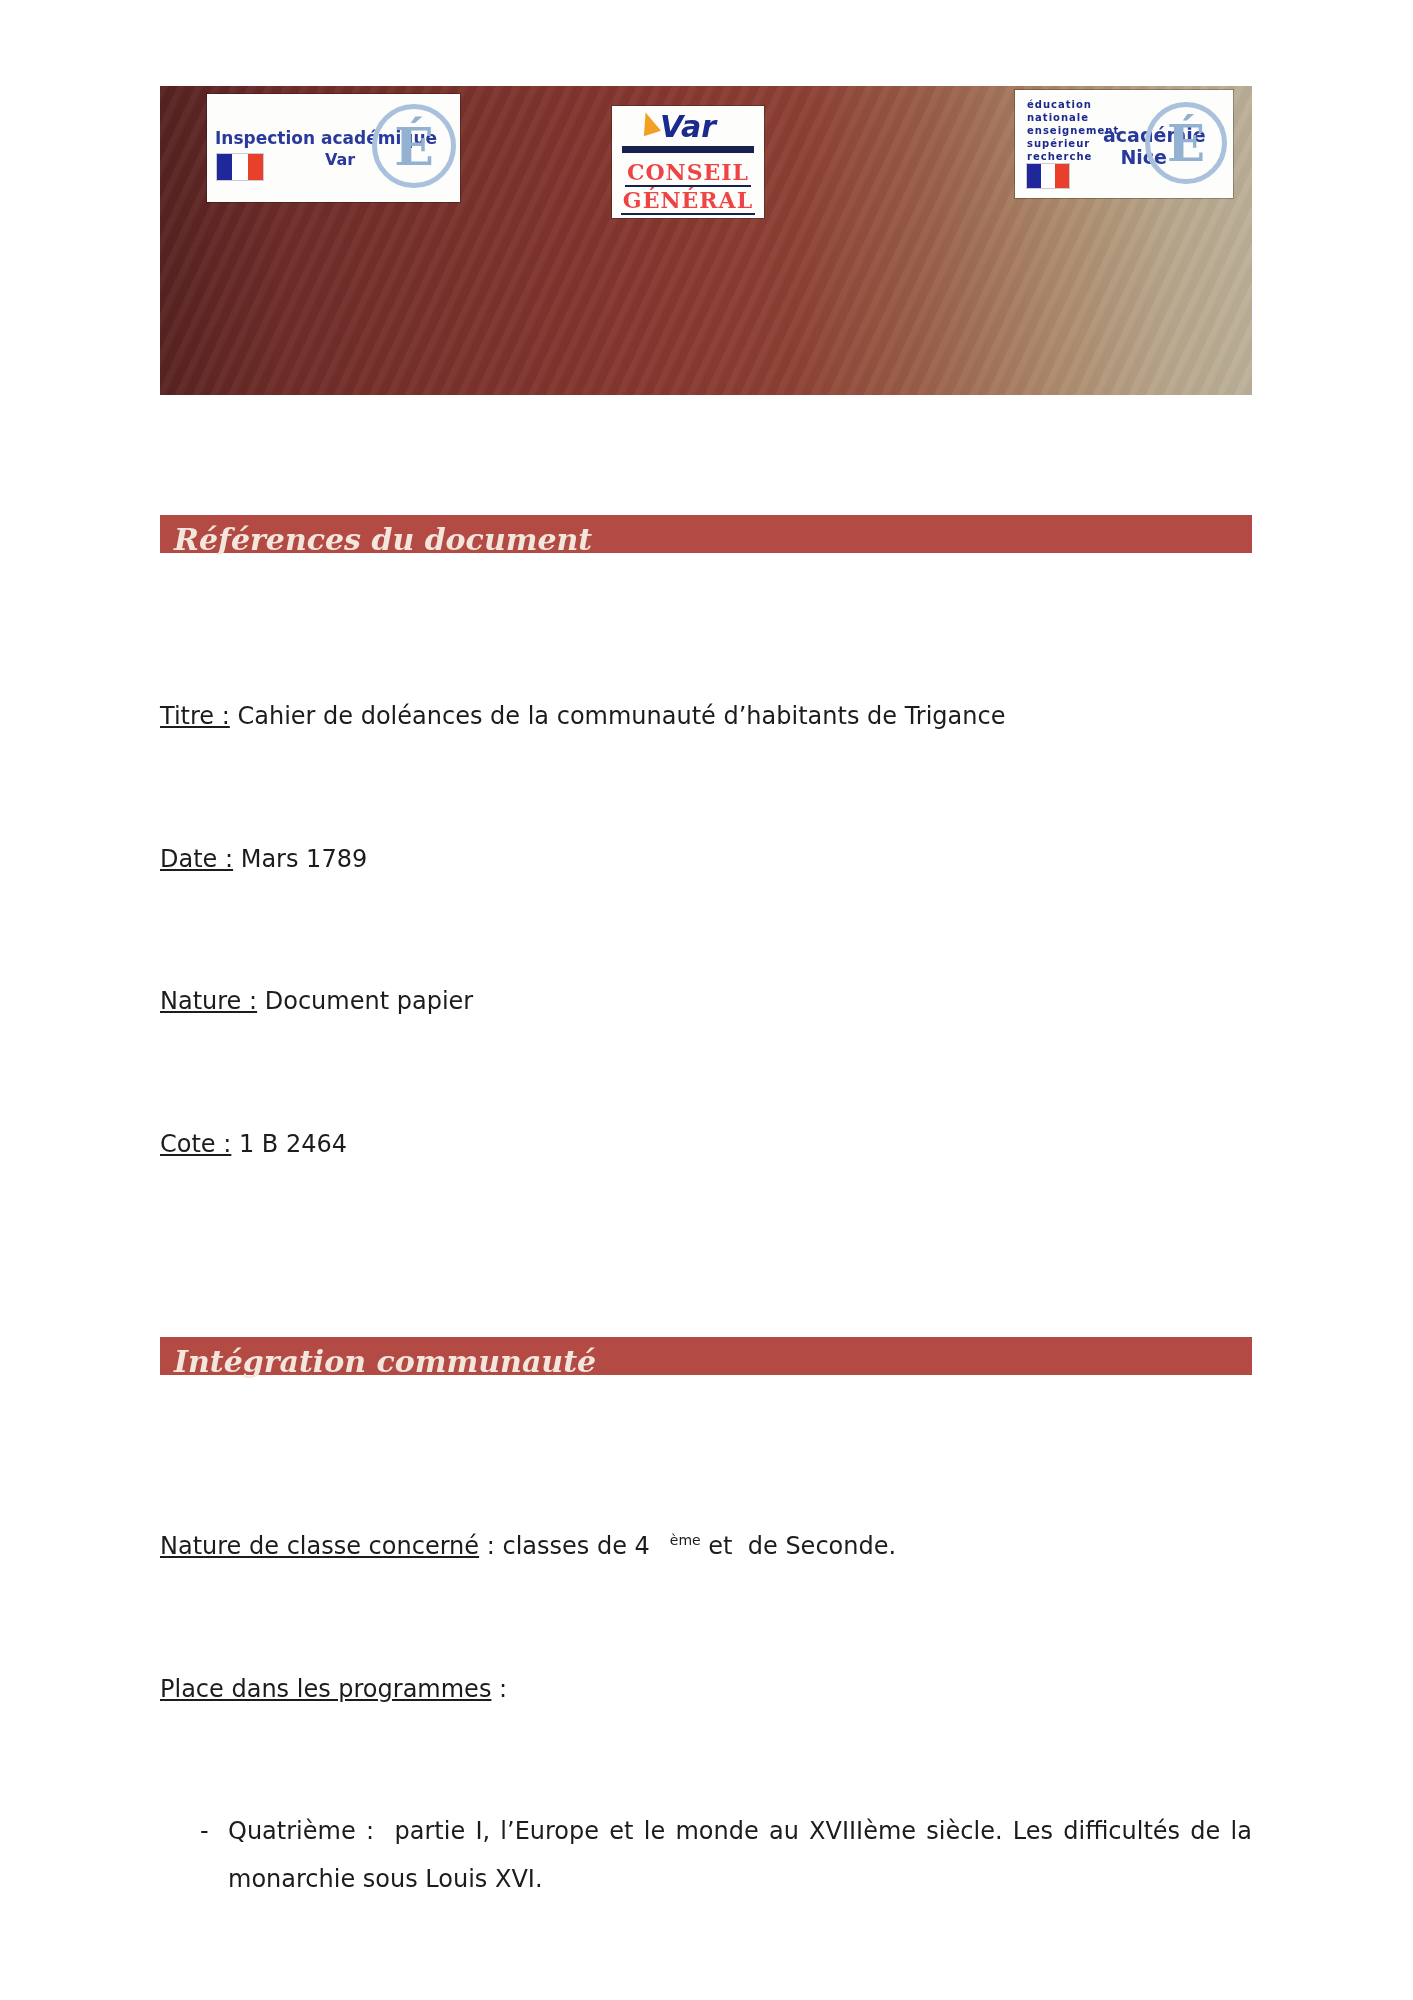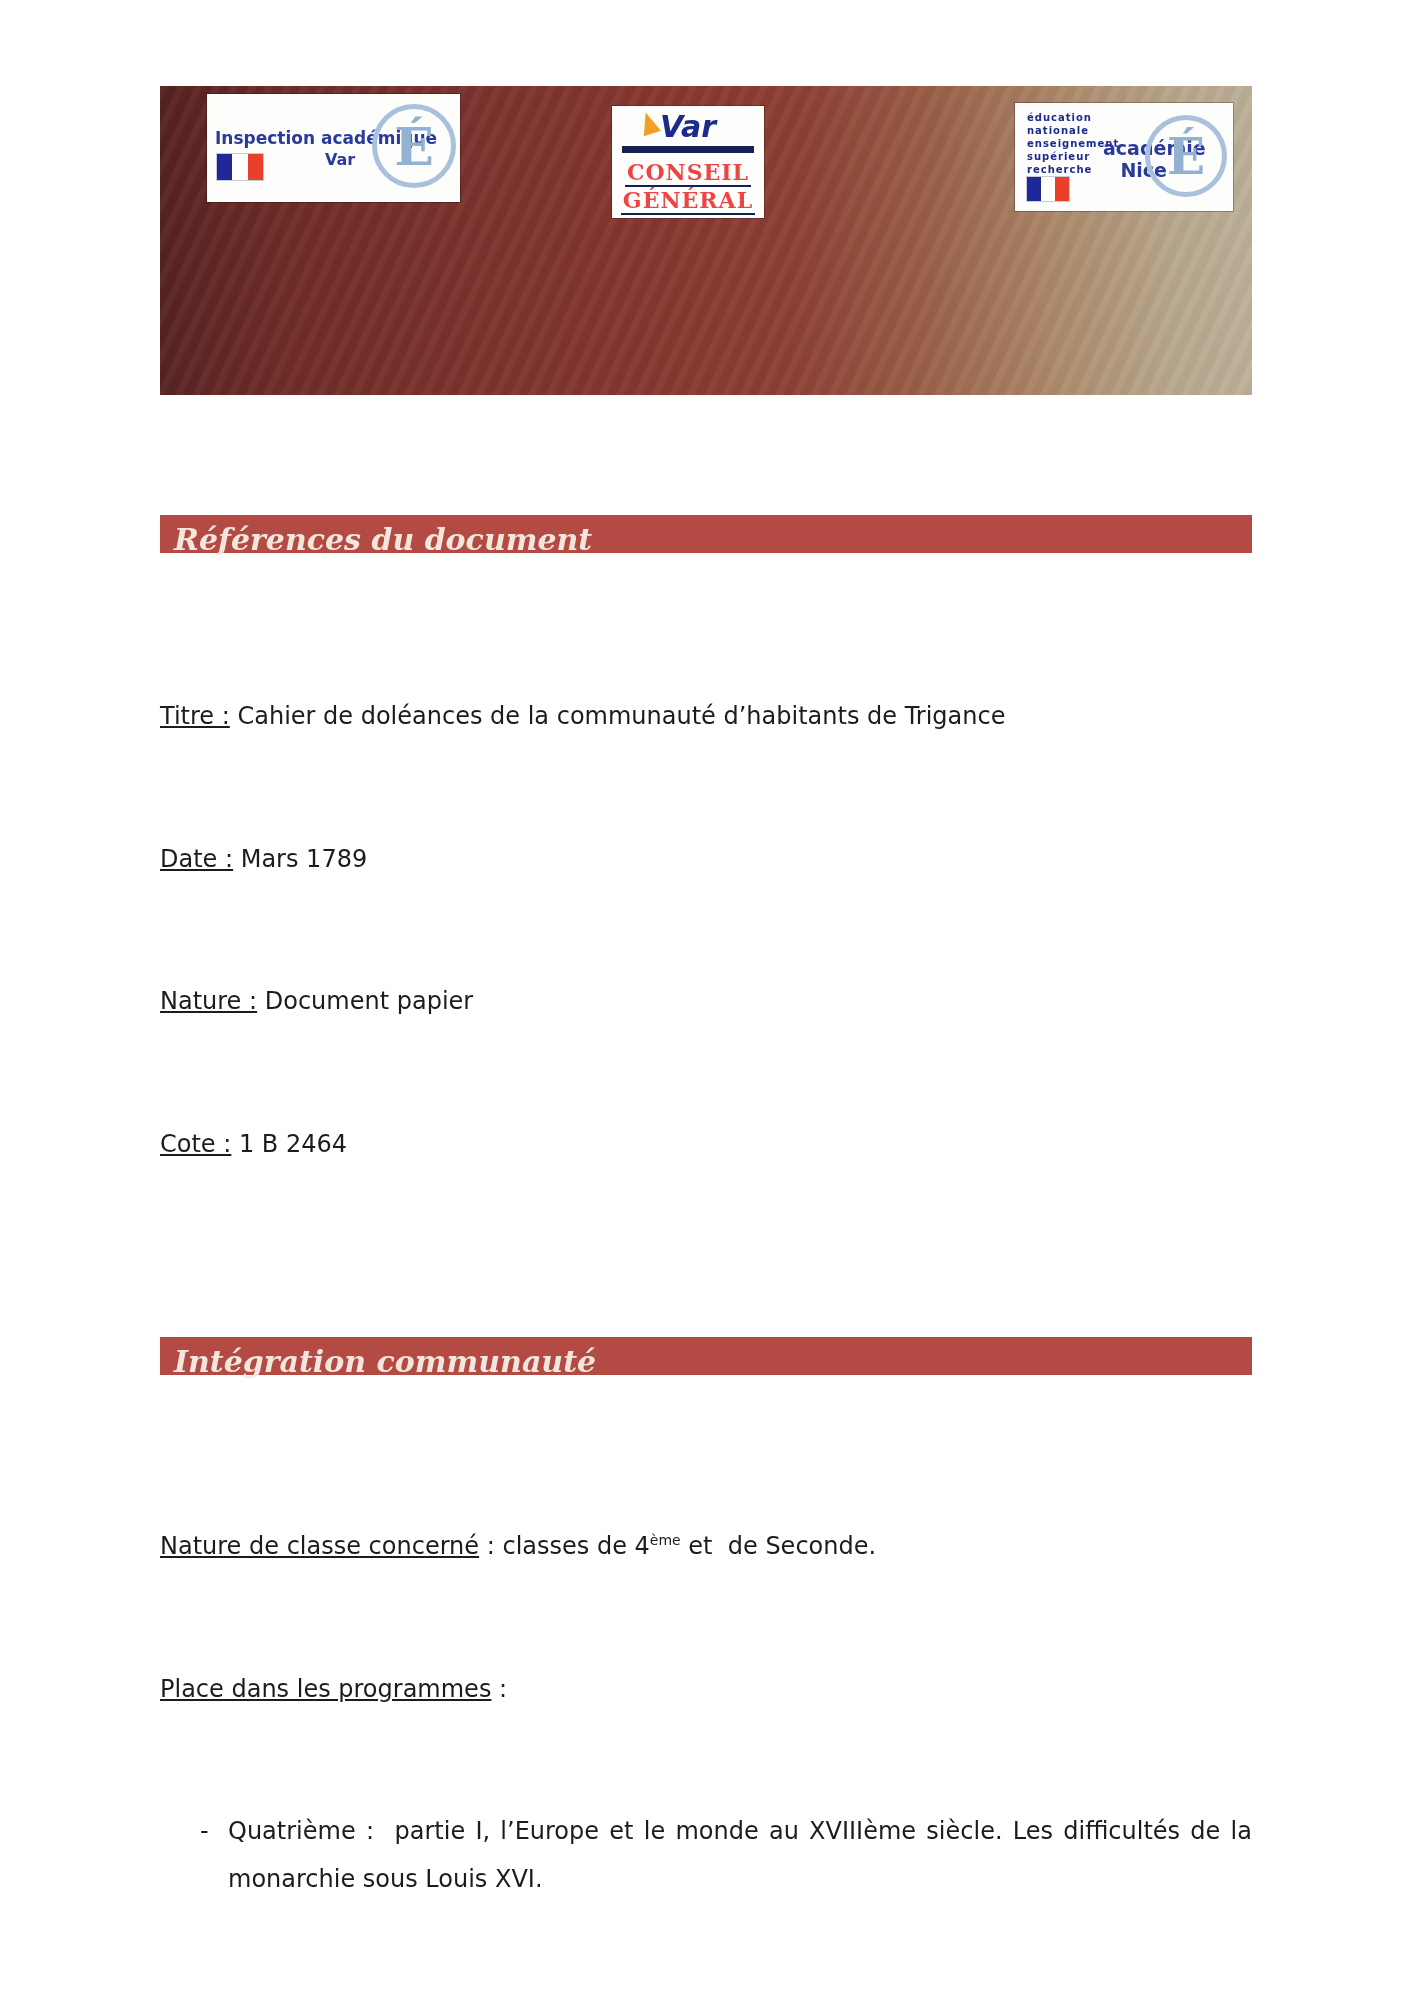--- a/index.html
+++ b/index.html
@@ -43,41 +43,41 @@
   .logo-cg{left:452px;top:20px;width:152px;height:112px;text-align:center;}
   .cg-var{position:relative;font-size:30px;font-weight:bold;font-style:italic;color:#1b2a8c;line-height:34px;margin-top:4px;}
   .cg-flame{
     position:absolute;left:28px;top:2px;width:0;height:0;
     border-left:9px solid transparent;border-right:9px solid transparent;border-bottom:22px solid #f0a022;
     transform:rotate(-18deg);
   }
   .cg-bar{height:7px;background:#17204e;margin:2px 10px 6px 10px;}
   .cg-word{font-family:"DejaVu Serif",serif;color:#ef4444;font-weight:bold;font-size:22px;letter-spacing:1px;line-height:26px;border-bottom:2px solid #17204e;display:inline-block;padding:0 2px;}
   
-  .logo-acad{left:855px;top:17px;width:218px;height:108px;}
+  .logo-acad{left:855px;top:4px;width:218px;height:108px;}
   .ministry{position:absolute;left:12px;top:8px;color:#1b2a8c;font-size:10px;font-weight:bold;line-height:13px;letter-spacing:1px;}
   .logo-acad .flag{position:absolute;left:12px;top:74px;width:42px;height:24px;}
   .acad-name{position:absolute;left:88px;top:34px;color:#2a3a9c;font-weight:bold;font-size:19px;line-height:22px;text-align:right;width:64px;}
   .logo-acad .e-ring{right:6px;top:12px;width:72px;height:72px;font-size:50px;}
 
   
   .bar{
     height:38px;background:#b34b44;color:#f3e6dd;
     font-family:"DejaVu Serif",serif;font-style:italic;font-weight:bold;
     font-size:30px;line-height:50px;padding-left:14px;box-sizing:border-box;
   }
   .bar1{margin-top:120px;}
   .bar2{margin-top:74px;}
 
   
   .bodytext{font-size:24px;line-height:47.5px;white-space:pre-wrap;}
   .refs{margin-top:45px;}
   .integration{margin-top:53px;}
   .u{text-decoration:underline;}
-  sup.sup{font-size:14px;line-height:0;}
+  sup.sup{font-size:14px;line-height:0;margin-left:20px;}
   .bullet{display:flex;text-align:justify;}
   .bullet .marker{width:28px;margin-left:40px;flex:none;}
   .bullet .btext{flex:1;}
 </style>
 </head>
 <body>
 
 <div class="page">
   <div class="content">
 

